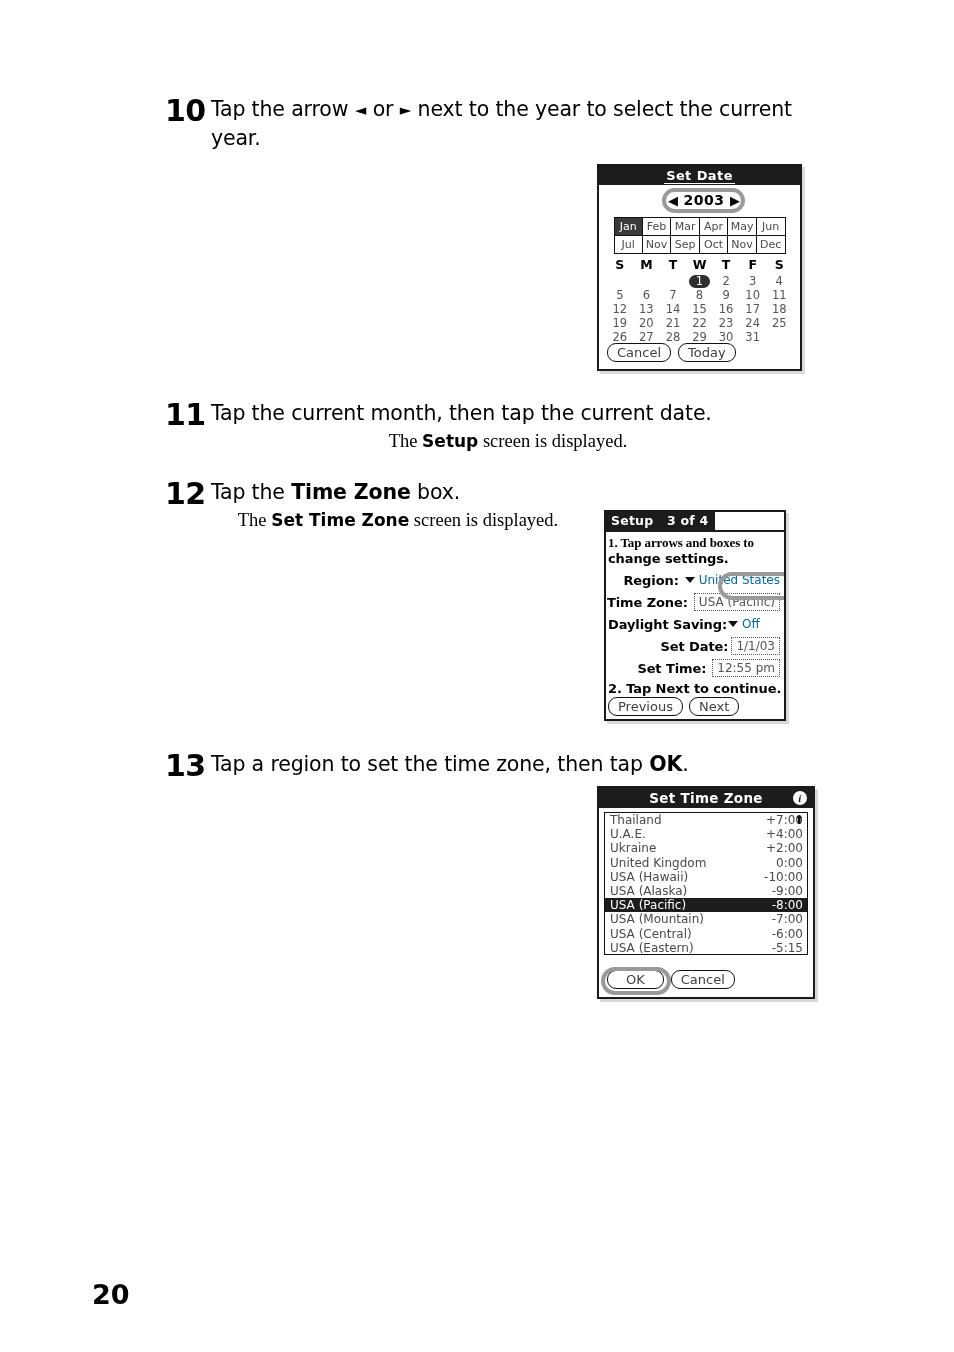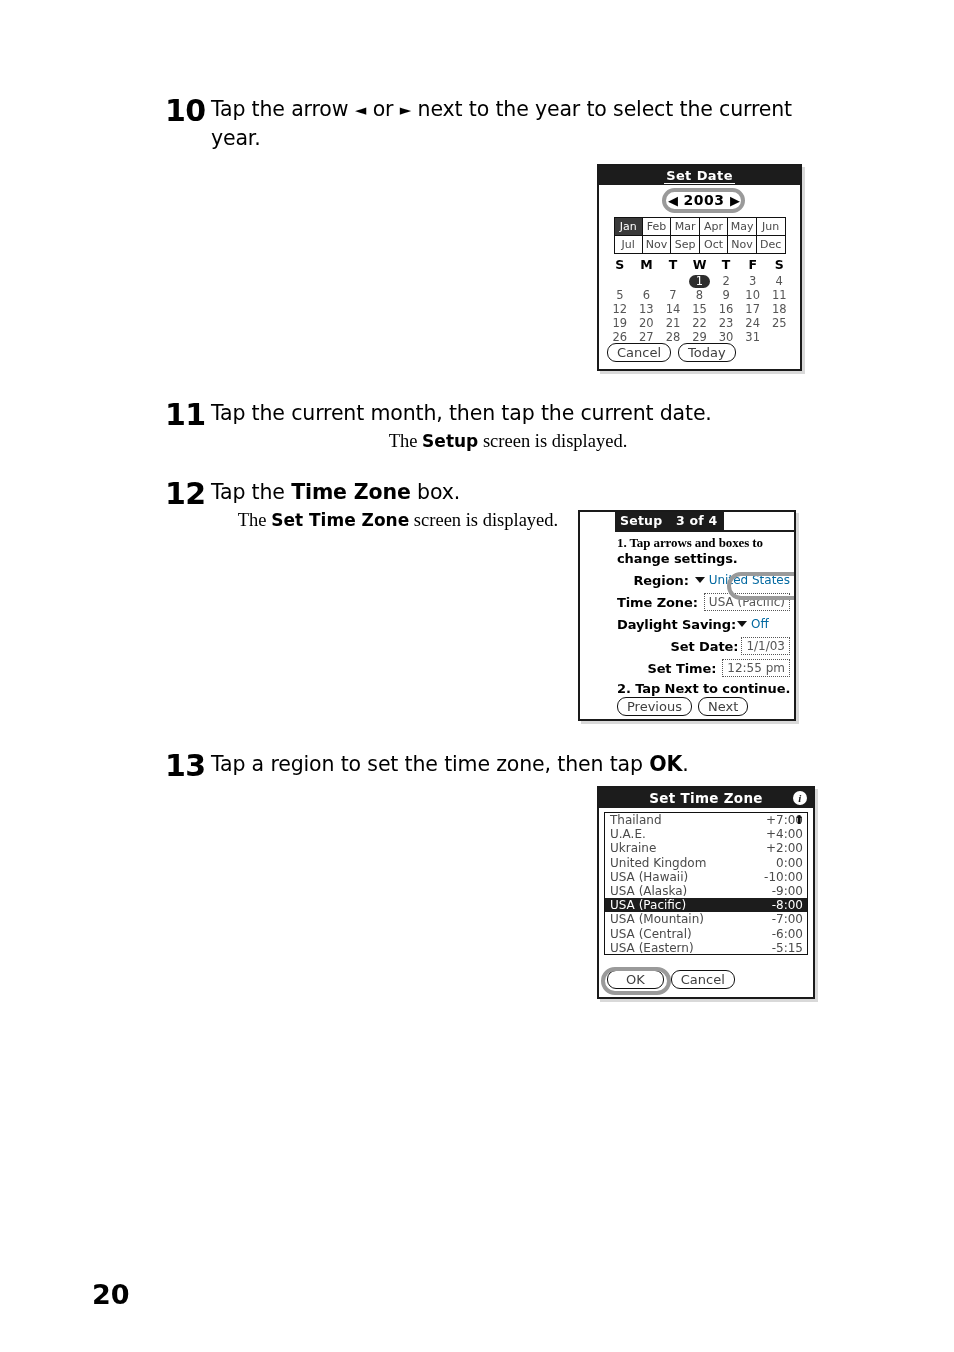--- a/index.html
+++ b/index.html
@@ -209,25 +209,24 @@
     border-radius: 9px;
     font-size: 13px;
     line-height: 15px;
     padding: 1px 9px 1px 9px;
     color: #3f3f3f;
     background: #ffffff;
   }
 
   
   #setup-screenshot {
-    left: 578px;
+    left: 604px;
     top: 510px;
-    width: 218px;
+    width: 182px;
     height: 211px;
-    padding-left: 35px;
   }
   .setup-head {
     position: relative;
     height: 20px;
   }
   .setup-tab {
     position: absolute;
     left: 0;
     top: 0;
     background: #1c1c1c;

